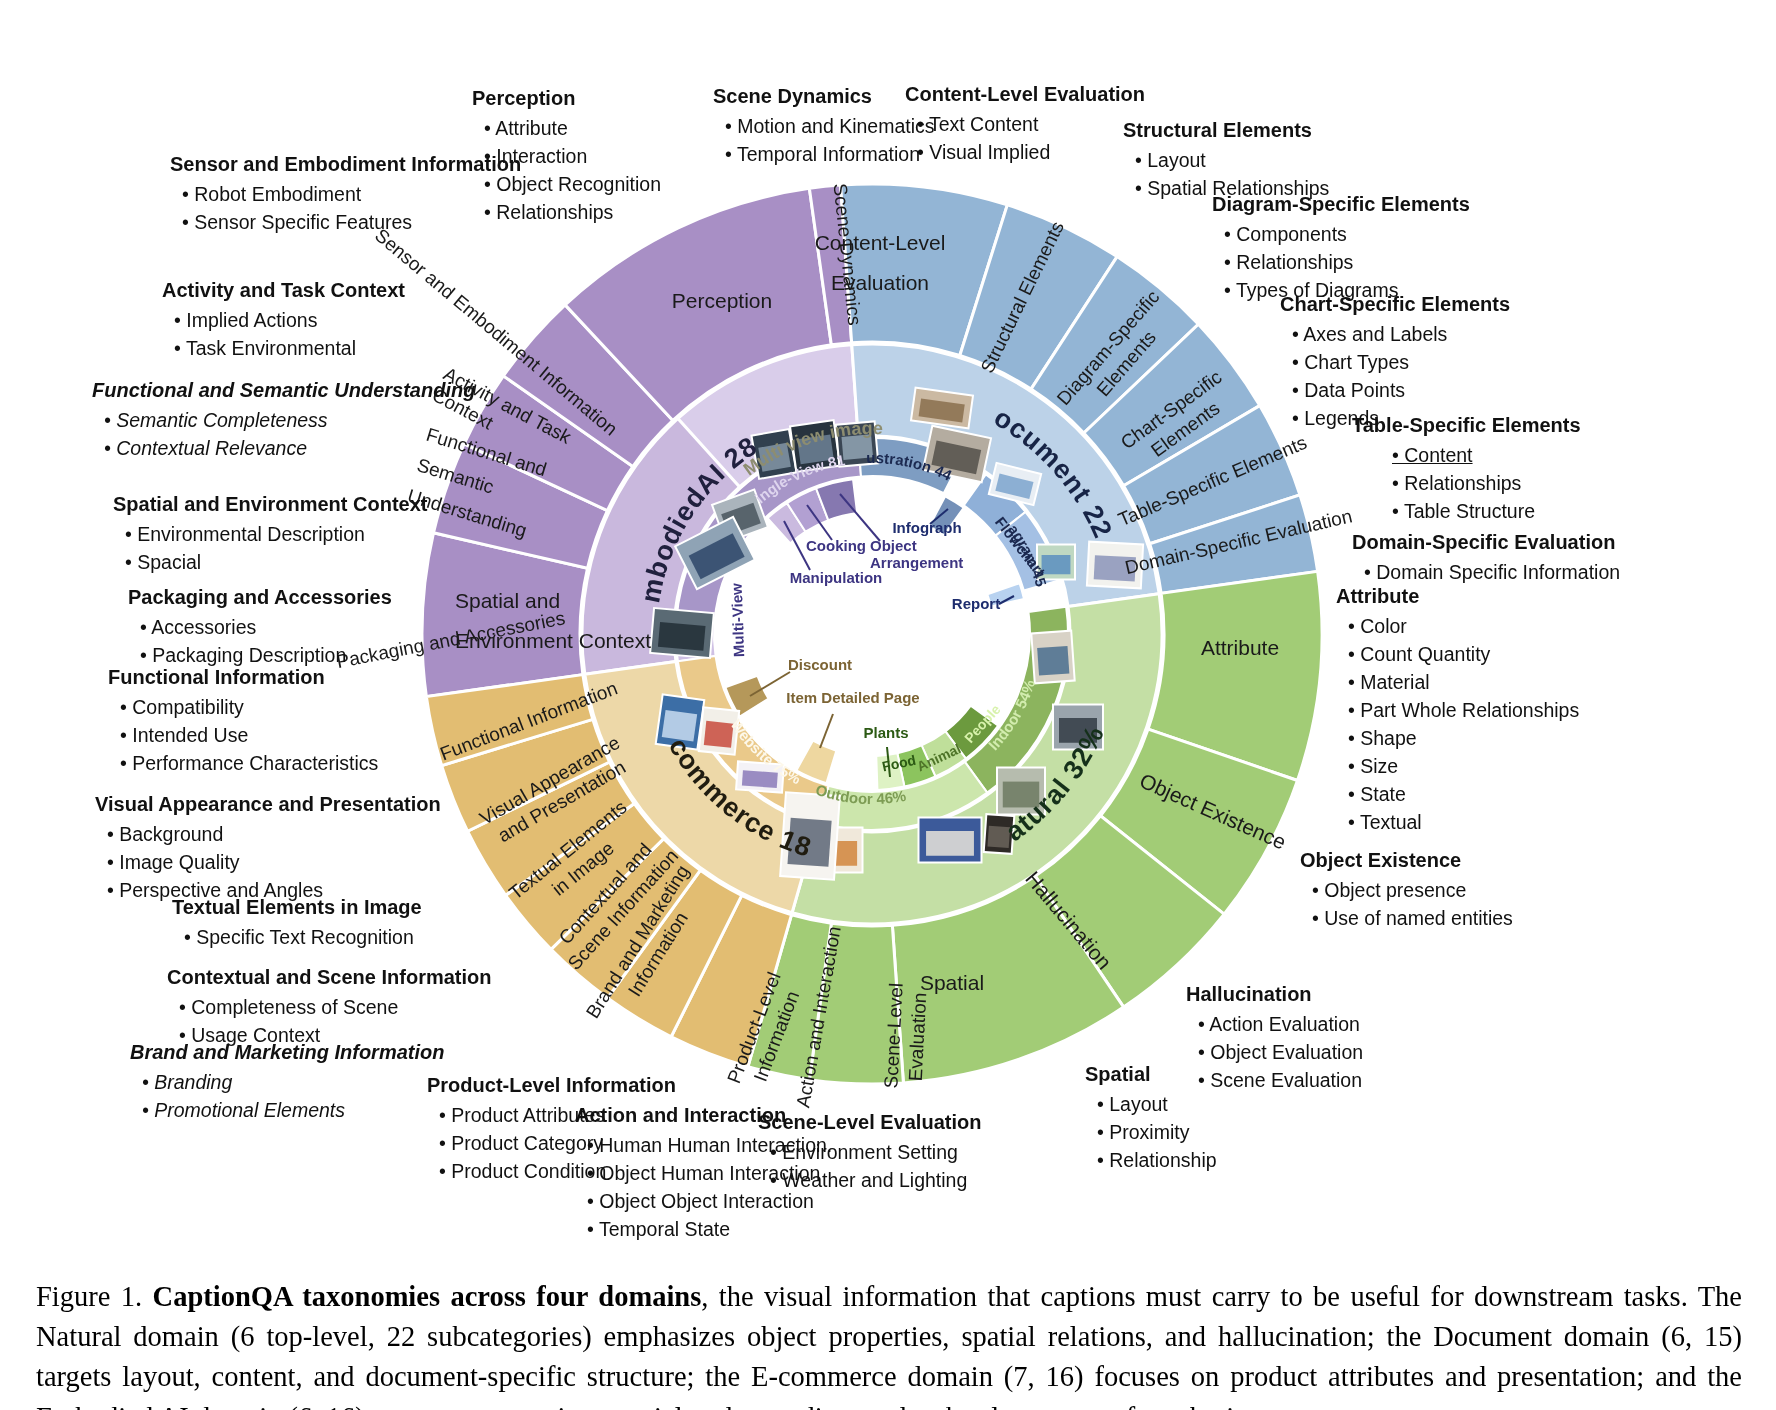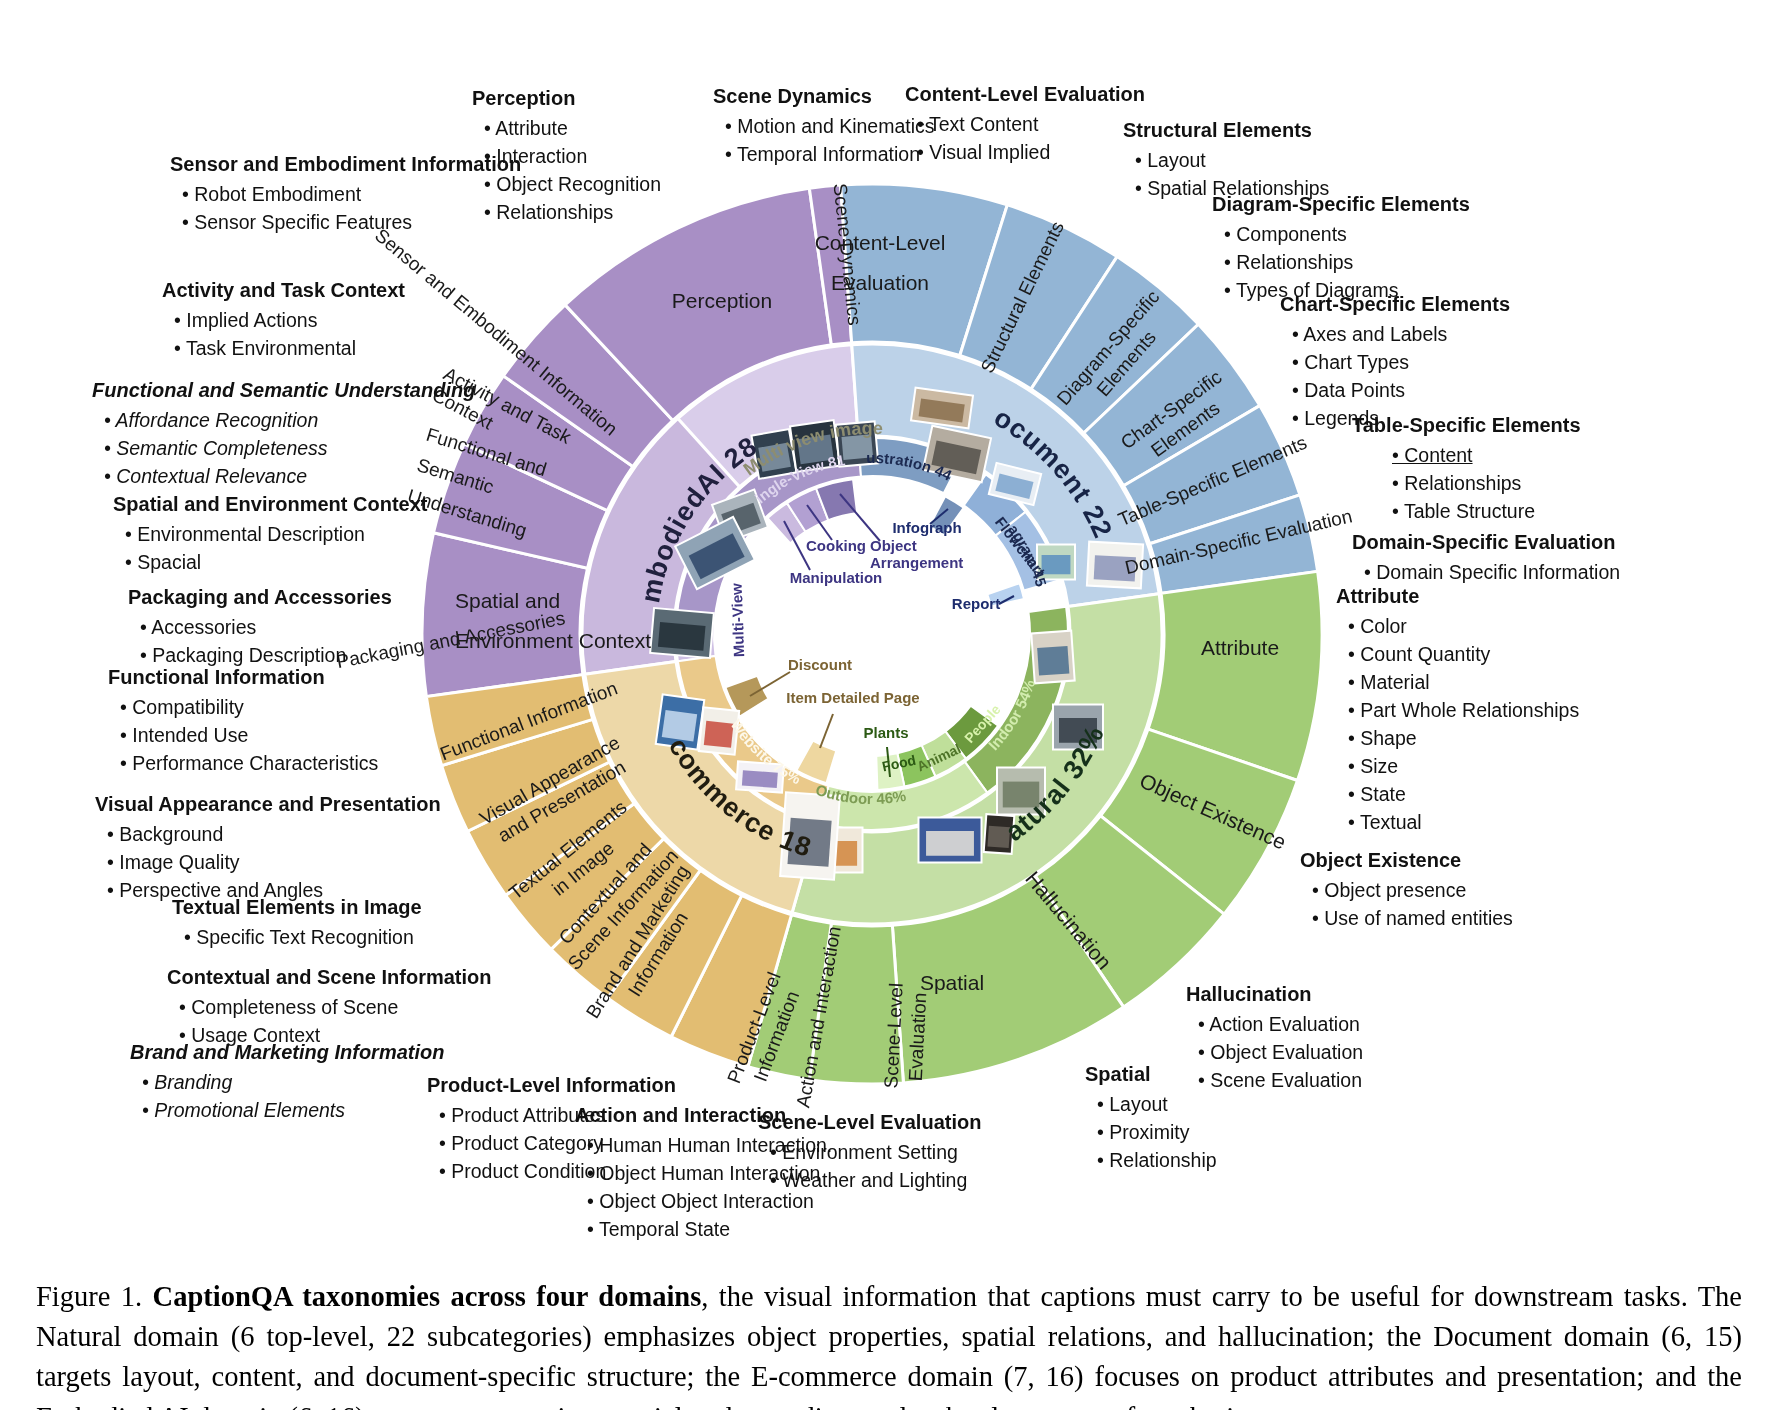--- a/index.html
+++ b/index.html
@@ -229,21 +229,20 @@
         <div class="ann-b">• Robot Embodiment</div>
         <div class="ann-b">• Sensor Specific Features</div>
       </div>
       <div class="ann" style="left: 162px; top: 278px;">
         <div class="ann-title">Activity and Task Context</div>
         <div class="ann-b">• Implied Actions</div>
         <div class="ann-b">• Task Environmental</div>
       </div>
       <div class="ann" style="left: 92px; top: 378px; font-style: italic;">
         <div class="ann-title">Functional and Semantic Understanding</div>
-        <div class="ann-b">• Affordance Recognition</div>
         <div class="ann-b">• Semantic Completeness</div>
         <div class="ann-b">• Contextual Relevance</div>
       </div>
       <div class="ann" style="left: 113px; top: 492px;">
         <div class="ann-title">Spatial and Environment Context</div>
         <div class="ann-b">• Environmental Description</div>
         <div class="ann-b">• Spacial</div>
       </div>
       <div class="ann" style="left: 128px; top: 585px;">
         <div class="ann-title">Packaging and Accessories</div>

